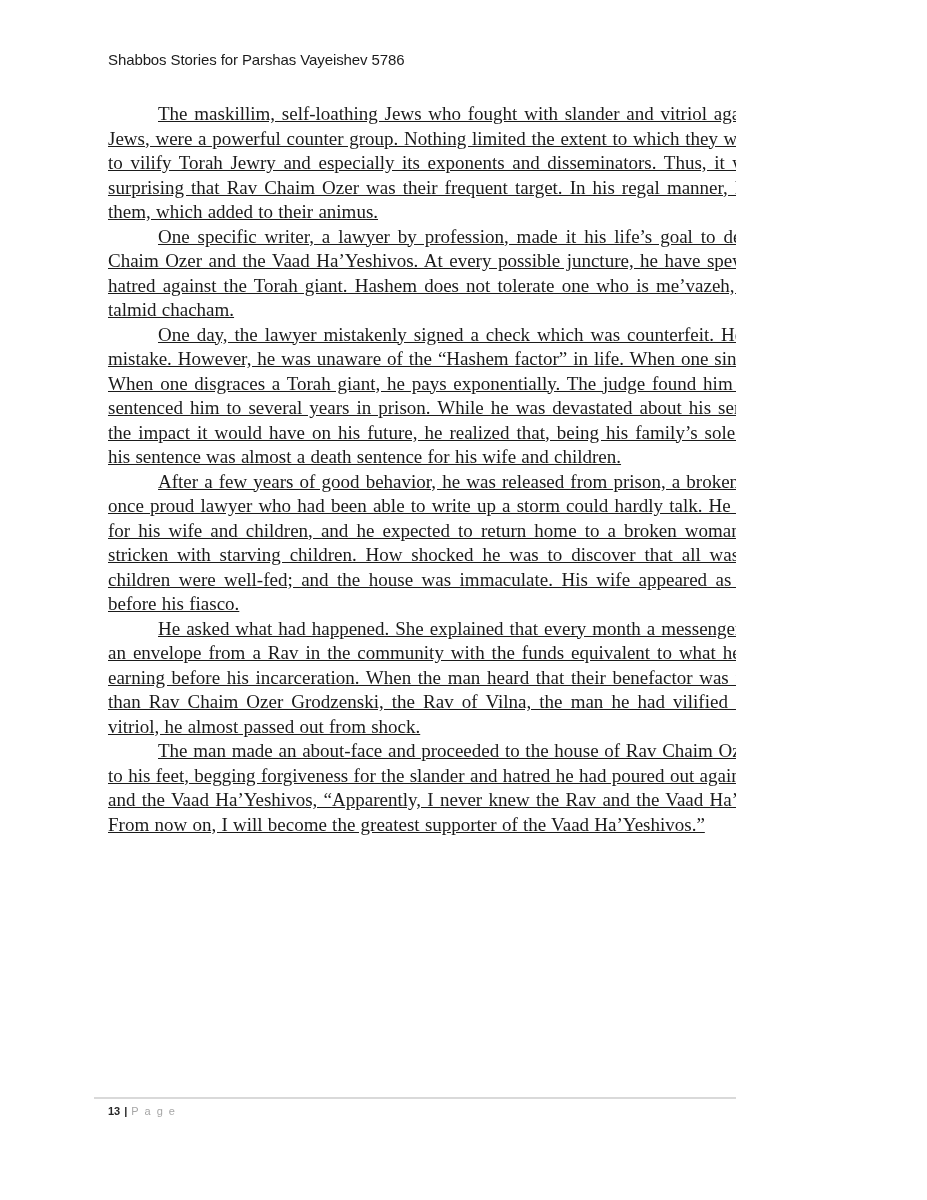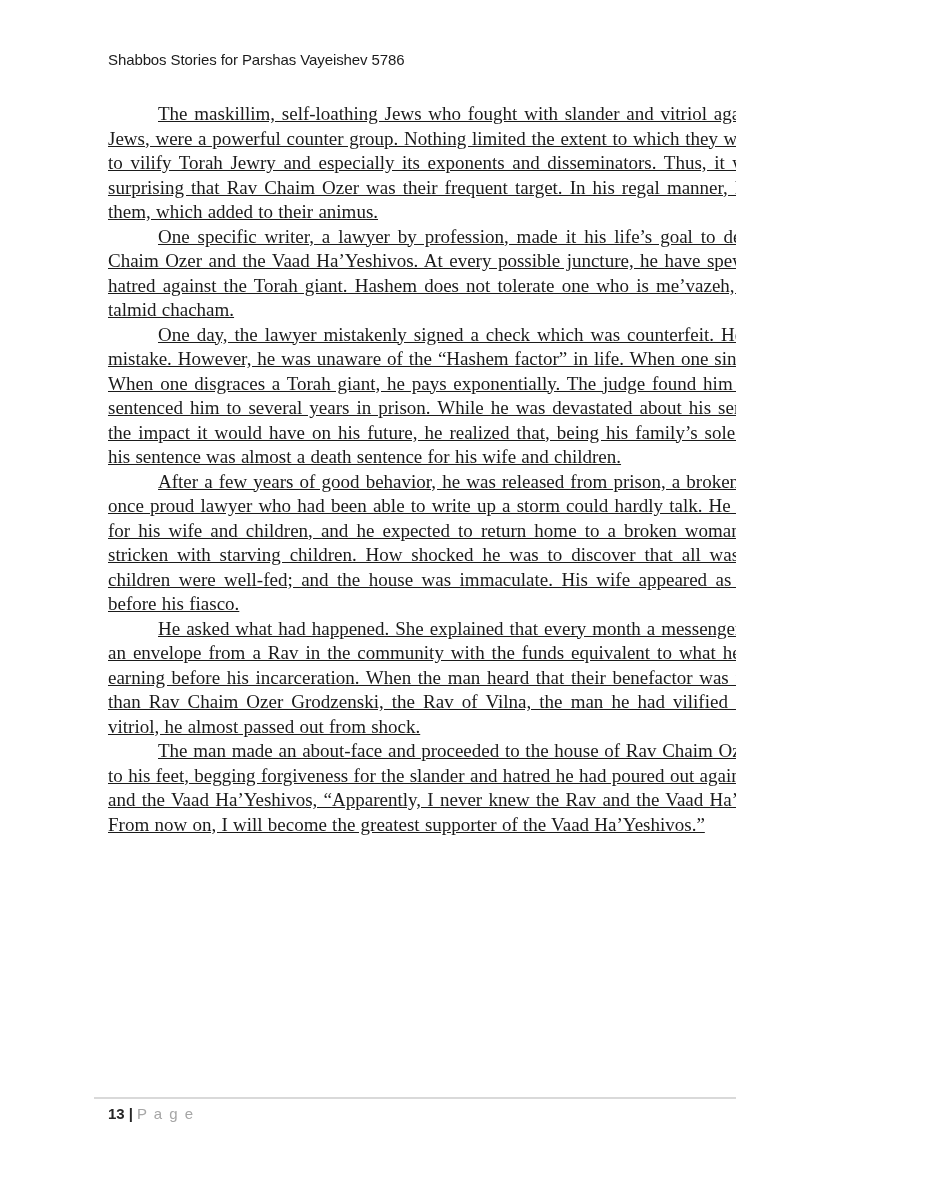--- a/index.html
+++ b/index.html
@@ -52,21 +52,21 @@
     top: 1097px;
     width: 741px;
     height: 2px;
     background: #d9d9d9;
   }
   .doc-footer {
     position: absolute;
     left: 108px;
     top: 1105px;
     font-family: "Liberation Sans", sans-serif;
-    font-size: 15px;
+    font-size: 11px;
     white-space: nowrap;
   }
   .pgnum {
     font-weight: bold;
     color: #262626;
   }
   .pgsep {
     font-weight: bold;
     color: #262626;
     margin: 0 4px;

